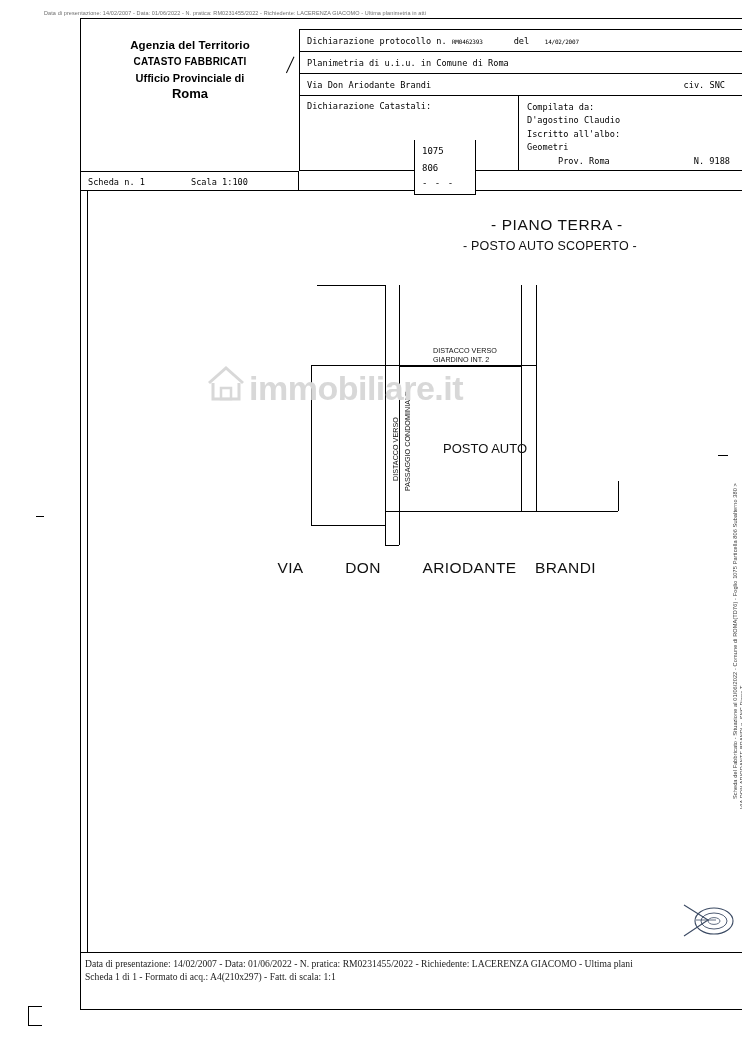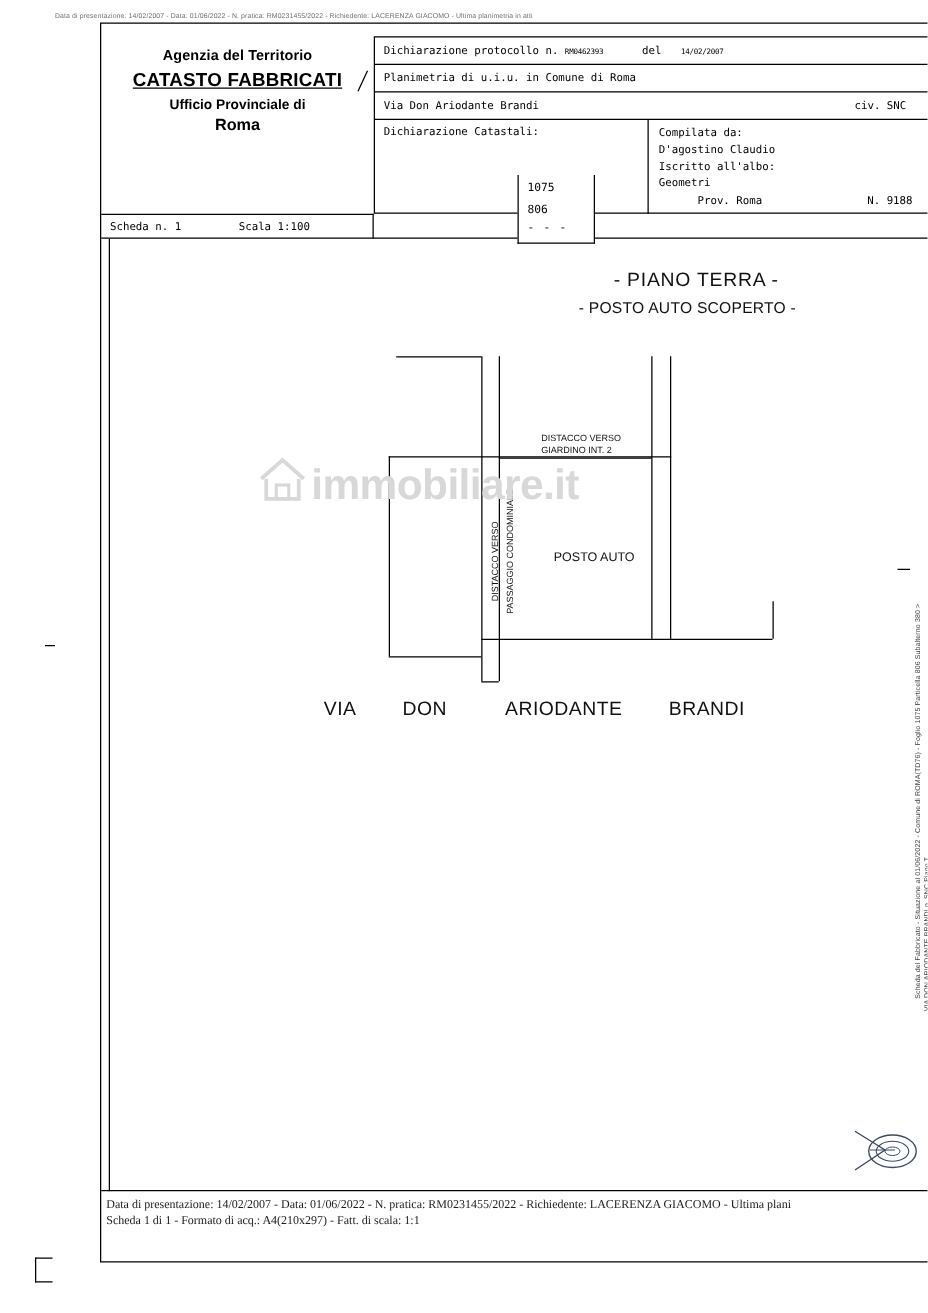--- a/index.html
+++ b/index.html
@@ -48,25 +48,24 @@
     width: 218px; height: 152px;
     text-align: center;
     padding-top: 20px;
   }
   .agency-1 {
     font-size: 11.5px;
     font-weight: bold;
     letter-spacing: 0.1px;
   }
   .agency-2 {
-    font-size: 15px;
+    font-size: 10px;
     font-weight: bold;
     margin-top: 5px;
     letter-spacing: 0.2px;
-    text-decoration: underline;
   }
   .agency-3 {
     font-size: 11px;
     font-weight: bold;
     margin-top: 5px;
   }
   .agency-4 {
     font-size: 13px;
     font-weight: bold;
     margin-top: 2px;
@@ -246,21 +245,21 @@
     position: absolute;
     left: 352px; top: 328px;
     font-size: 7.2px;
     line-height: 9px;
     width: 80px;
     color: #111;
   }
   .lbl-posto-auto {
     position: absolute;
     left: 362px; top: 423px;
-    font-size: 10px;
+    font-size: 13px;
     color: #111;
   }
   .lbl-distacco-cond {
     position: absolute;
     left: 297px; top: 380px;
     width: 100px;
     font-size: 7.2px;
     line-height: 9.5px;
     color: #111;
     transform: rotate(-90deg);
@@ -271,21 +270,21 @@
 
   
   .street {
     position: absolute;
     left: 222px; top: 540px;
     font-size: 15.5px;
     letter-spacing: 0.4px;
     color: #111;
     white-space: nowrap;
   }
-  .street span { display: inline-block; }
+  .street span { display: inline-block; text-align: center; }
   .street .w1 { width: 63px; }
   .street .w2 { width: 82px; }
   .street .w3 { width: 131px; }
 
   
   .watermark {
     position: absolute;
     left: 165px; top: 349px;
     font-size: 34px;
     font-weight: bold;

